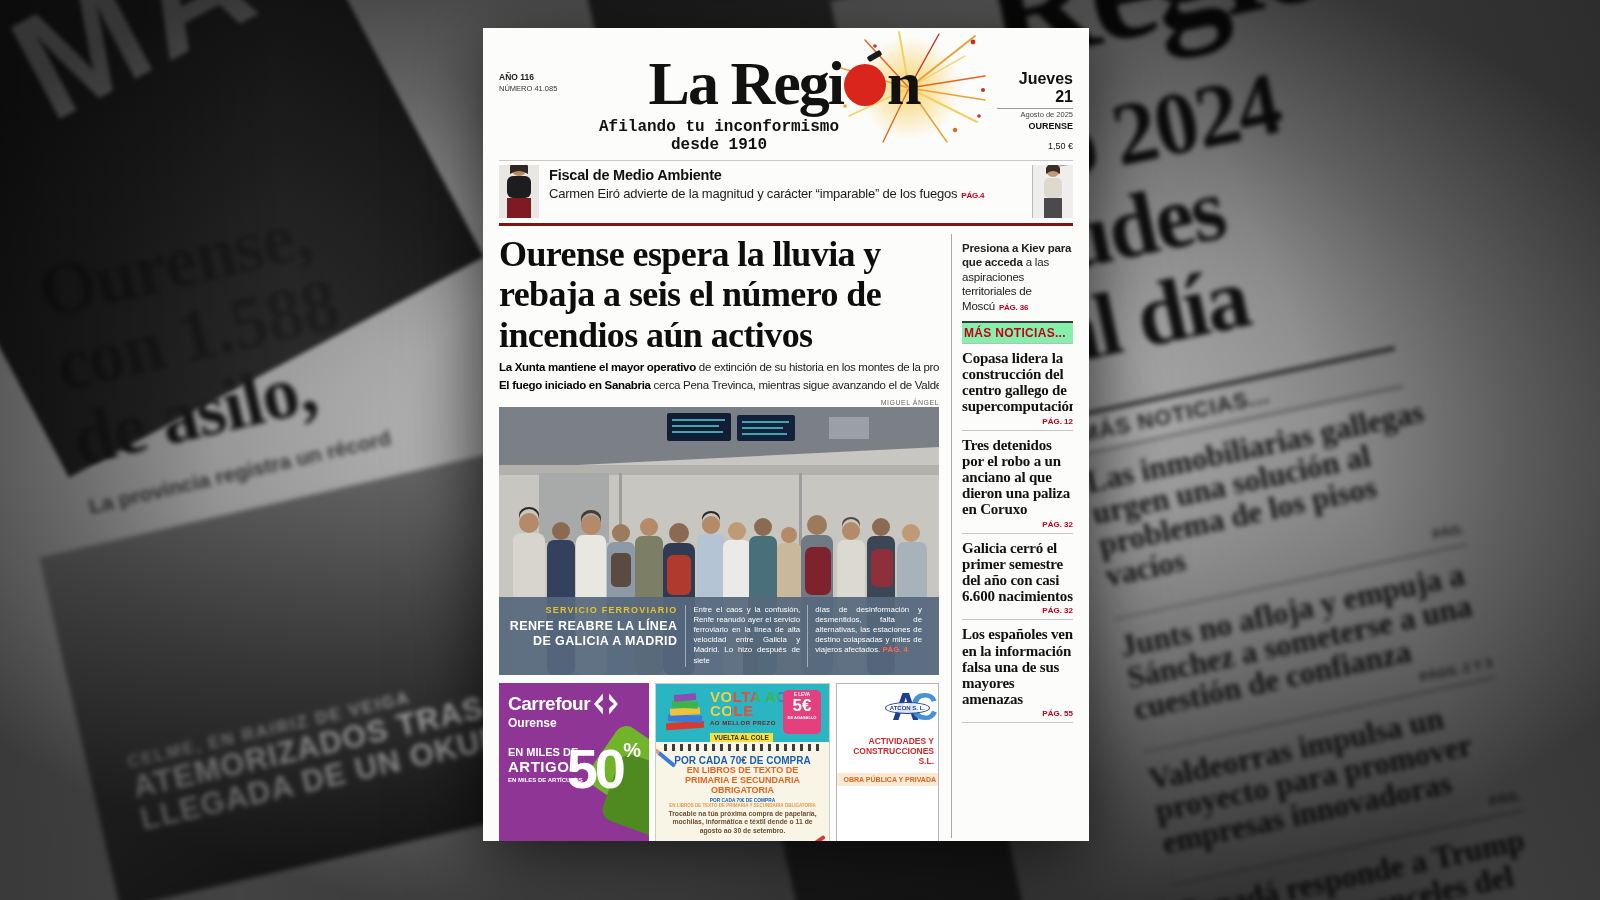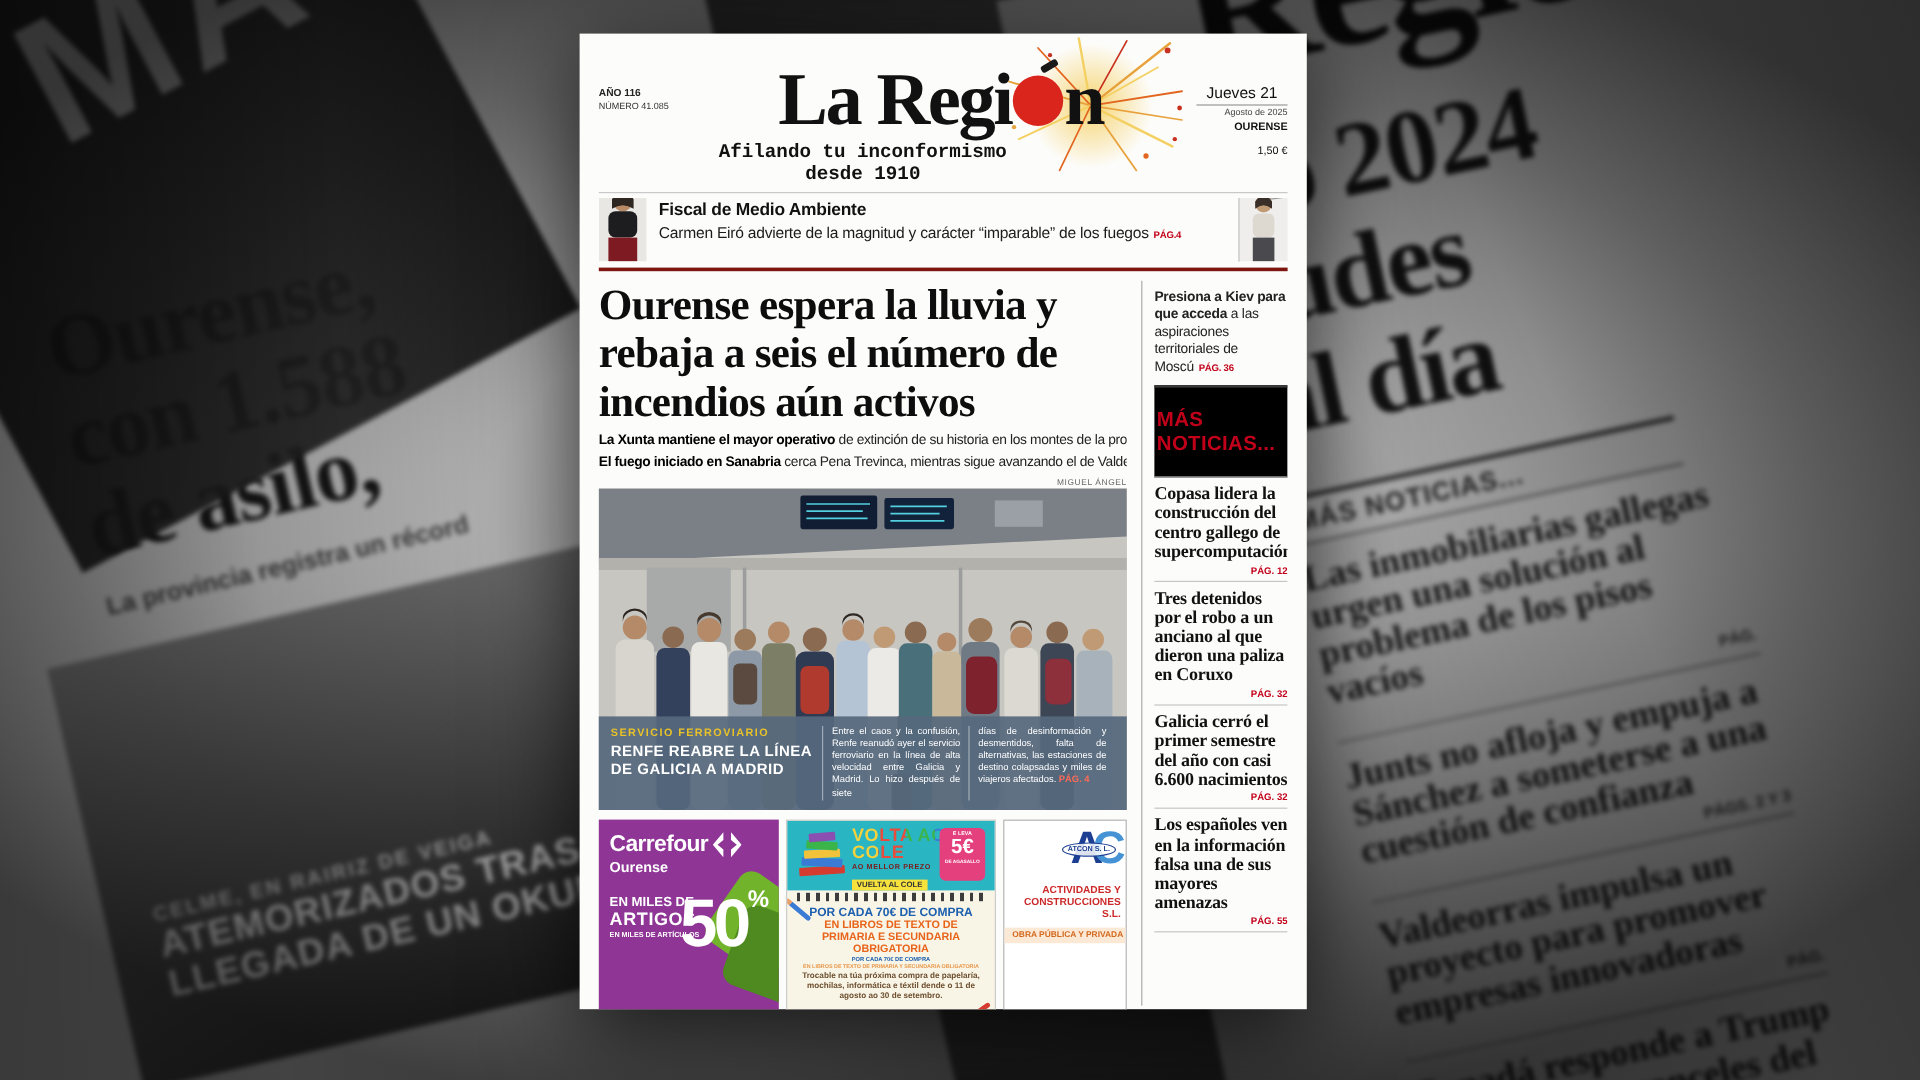--- a/index.html
+++ b/index.html
@@ -54,21 +54,21 @@
   .logo { position:relative; display:inline-block; font-family:"Liberation Serif","DejaVu Serif",serif;
     font-weight:900; font-size:62px; letter-spacing:-2px; line-height:1; z-index:1; }
   .sparkler { position:absolute; right:8px; top:-22px; z-index:0; }
   .red-o { display:inline-block; width:42px; height:42px; border-radius:50%; background:#d9251c;
     vertical-align:-2px; margin:0 1px; position:relative; }
   .red-o::before { content:""; position:absolute; top:-11px; right:4px; width:15px; height:6px;
     background:#191919; border-radius:2px; transform:rotate(-30deg); }
   .tagline { font-family:Liberation Mono, monospace; font-weight:700; font-size:16px;
     margin:4px 130px 0 0; position:relative; z-index:1; }
   .mast-meta-r { width:76px; text-align:right; padding-top:18px; }
-  .mast-day { font-weight:400; font-size:13px;text-align:center; }
+  .mast-day { font-weight:700; font-size:16px; }
   .mast-date { font-size:7.5px; color:#444; border-top:1px solid #999; margin-top:2px; padding-top:1px; }
   .mast-city { font-weight:700; font-size:9px; margin-top:2px; }
   .mast-price { font-size:9px; margin-top:10px; }
 
   
   .teasers { display:flex; margin:6px 16px 0; border-top:1px solid #c9c9c9; padding-top:4px; position:relative; min-height:58px; }
   .portrait { width:40px; position:relative; overflow:hidden; }
   .portrait svg { position:absolute; bottom:0; }
   .teaser { flex:1; padding:2px 8px 0 10px; }
   .teaser + .vdiv { border-left:1px solid #bbb; }
@@ -85,21 +85,21 @@
   .headline { font-family:"Liberation Serif","DejaVu Serif",serif; font-weight:900; font-size:36px;
     line-height:1.12; letter-spacing:-.6px; color:#0d0d0d; }
   .subhead { font-size:11.5px; letter-spacing:-.3px; margin-top:6px; white-space:nowrap; overflow:hidden; color:#222; }
   .subhead b { color:#000; }
   .credit { font-size:7px; color:#666; text-align:right; margin-top:8px; letter-spacing:.5px; }
 
   .photo { position:relative; height:268px; margin-top:1px; background:#c7c5c0; }
   .photo svg { display:block; }
   .capband { position:absolute; left:0; right:0; bottom:0; height:78px; background:rgba(86,104,125,.93);
     display:flex; padding:8px 10px; color:#fff; }
-  .cap-l { width:42%; padding-right:8px; }
+  .cap-l { width:42%; padding-right:8px;text-align:right; }
   .cap-kick { color:#e8c227; font-weight:700; font-size:9px; letter-spacing:1.2px; }
   .cap-title { font-weight:900; font-size:12.5px; line-height:1.18; letter-spacing:.4px; margin-top:4px; }
   .cap-col { width:29%; font-size:7.8px; line-height:1.3; padding:0 7px; border-left:1px solid rgba(255,255,255,.45); text-align:justify; }
   .cap-pg { color:#ff6a57; font-weight:700; }
 
   
   .ads { display:flex; gap:6px; margin-top:8px; height:190px; }
   .ad-carrefour { width:150px; background:#8e3596; position:relative; overflow:hidden; color:#fff; padding:10px 9px; }
   .cf-brand { font-weight:900; font-size:19px; letter-spacing:-.5px; display:flex; align-items:center; gap:4px; }
   .cf-city { font-weight:700; font-size:12px; margin-top:1px; }
@@ -145,22 +145,22 @@
   .at-l1 { color:#cc2a2a; font-weight:900; font-size:8.5px; line-height:1.2; padding:4px 4px 0; }
   .at-l2 { color:#d4691e; font-weight:700; font-size:7px; background:#fbe8d5; margin-top:6px; padding:3px 2px; }
   .at-foot { margin-top:auto; background:#ef8c2a; color:#fff; padding:4px 2px; }
   .at-tel { font-weight:700; font-size:9px; }
   .at-mail { font-size:7px; margin-top:2px; }
 
   
   .side-hl { font-family:"Liberation Serif","DejaVu Serif",serif; font-weight:900; font-size:18.5px;
     line-height:1.08; letter-spacing:-.3px; }
   .side-sub { font-size:11.5px; line-height:1.25; margin-top:7px; color:#222; letter-spacing:-.2px; }
-  .label-band { margin-top:8px; border-top:2px solid #3a3a3a; border-bottom:1px solid #bbb; background:#000000;
-    color:#c2001a; font-weight:900; font-size:17px; letter-spacing:.3px; padding:17px 2px; }
+  .label-band { margin-top:8px; border-top:2px solid #3a3a3a; border-bottom:1px solid #bbb; background:#86efac;
+    color:#c2001a; font-weight:900; font-size:12px; letter-spacing:.3px; padding:3px 2px; }
   .news-item { border-bottom:1px solid #c6c6c6; padding:6px 0 4px; }
   .news-title { font-family:"Liberation Serif","DejaVu Serif",serif; font-weight:900; font-size:15px;
     line-height:1.08; letter-spacing:-.2px; }
   .news-pg { display:block; text-align:right; color:#c2001a; font-weight:700; font-size:8px; margin-top:2px; }
 </style>
 </head>
 <body>
 
 <div class="bg">
   <div class="paper paper-left">

